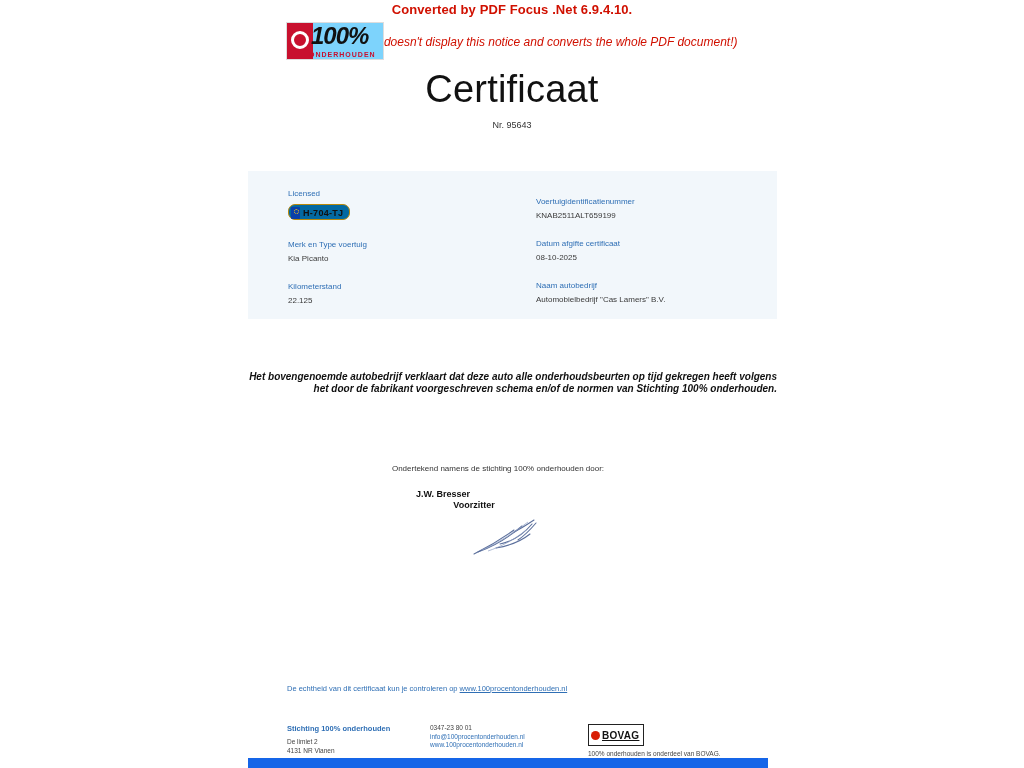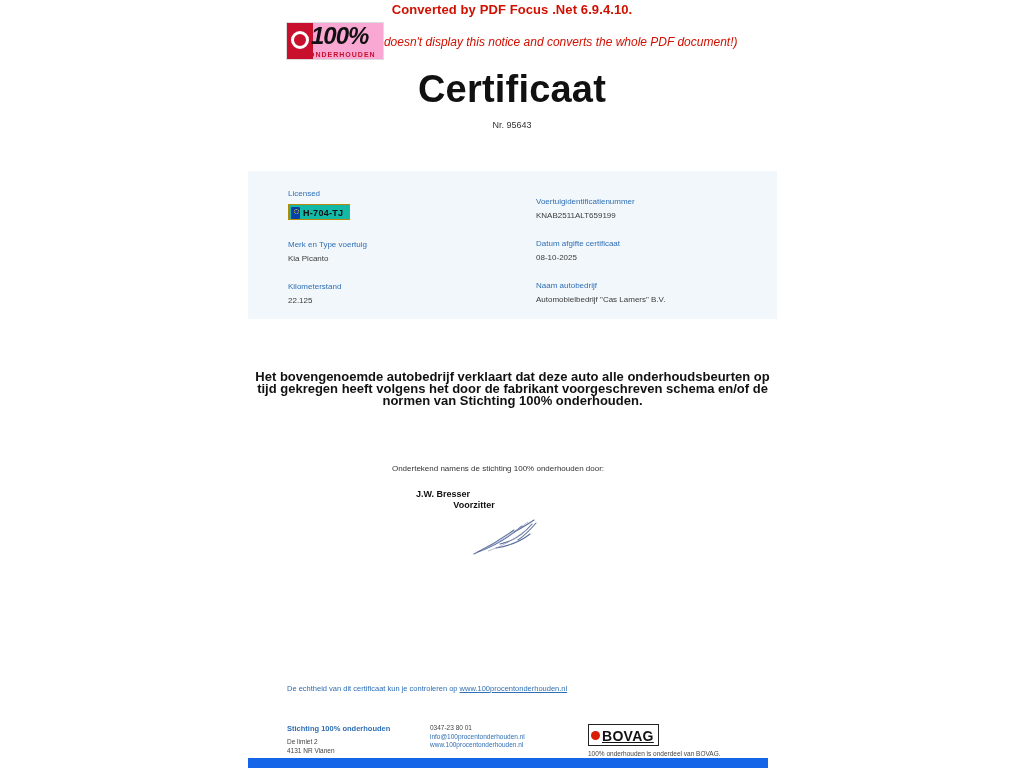--- a/index.html
+++ b/index.html
@@ -39,21 +39,21 @@
     margin-top: 18px;
   }
 
   
   .watermark {
     position: absolute;
     left: 286px;
     top: 22px;
     width: 96px;
     height: 36px;
-    background: #f9a8d4;
+    background: #7dd3fc;
     border: 1px solid #ddd;
     overflow: hidden;
   }
   .wm-red {
     position: absolute;
     left: 0;
     top: 0;
     width: 26px;
     height: 36px;
     background: #c8102e;
@@ -99,21 +99,21 @@
     height: 768px;
   }
 
   .cert-title {
     position: absolute;
     top: 68px;
     left: 0;
     width: 1024px;
     text-align: center;
     font-size: 38px;
-    font-weight: bold;
+    font-weight: normal;
     color: #111;
     letter-spacing: 0.2px;
   }
   .cert-number {
     position: absolute;
     top: 120px;
     left: 0;
     width: 1024px;
     text-align: center;
     font-size: 9px;
@@ -140,23 +140,23 @@
     font-weight: normal;
   }
   .field-value {
     font-size: 8px;
     color: #3a3a3a;
   }
 
   
   .plate {
     display: inline-block;
-    background: #14b8a6;
+    background: #0369a1;
     border: 1px solid #b9890a;
-    border-radius: 0;
+    border-radius: 7px;
     height: 14px;
     line-height: 14px;
     padding: 0 6px 0 2px;
     position: relative;
   }
   .plate-eu {
     display: inline-block;
     width: 9px;
     height: 12px;
     background: #0a3fa8;
@@ -183,25 +183,26 @@
     vertical-align: middle;
     letter-spacing: 0.3px;
   }
 
   
   .statement {
     position: absolute;
     left: 248px;
     top: 371px;
     width: 529px;
-    text-align: center;
-    font-size: 13px;
+    text-align: right;
+    font-size: 10px;
     font-weight: bold;
     color: #111;
     line-height: 12px;
+    font-style: italic;
   }
 
   
   .sign-intro {
     position: absolute;
     left: 0;
     top: 464px;
     width: 996px;
     text-align: center;
     font-size: 8px;
@@ -277,21 +278,21 @@
   .bovag-dot {
     display: inline-block;
     width: 9px;
     height: 9px;
     border-radius: 50%;
     background: #d81e05;
     vertical-align: middle;
     margin-right: 2px;
   }
   .bovag-text {
-    font-size: 14px;
+    font-size: 10px;
     font-weight: bold;
     color: #111;
     vertical-align: middle;
     letter-spacing: 0.3px;
     text-decoration: underline;
   }
 
   
   .bottom-bar {
     position: absolute;

